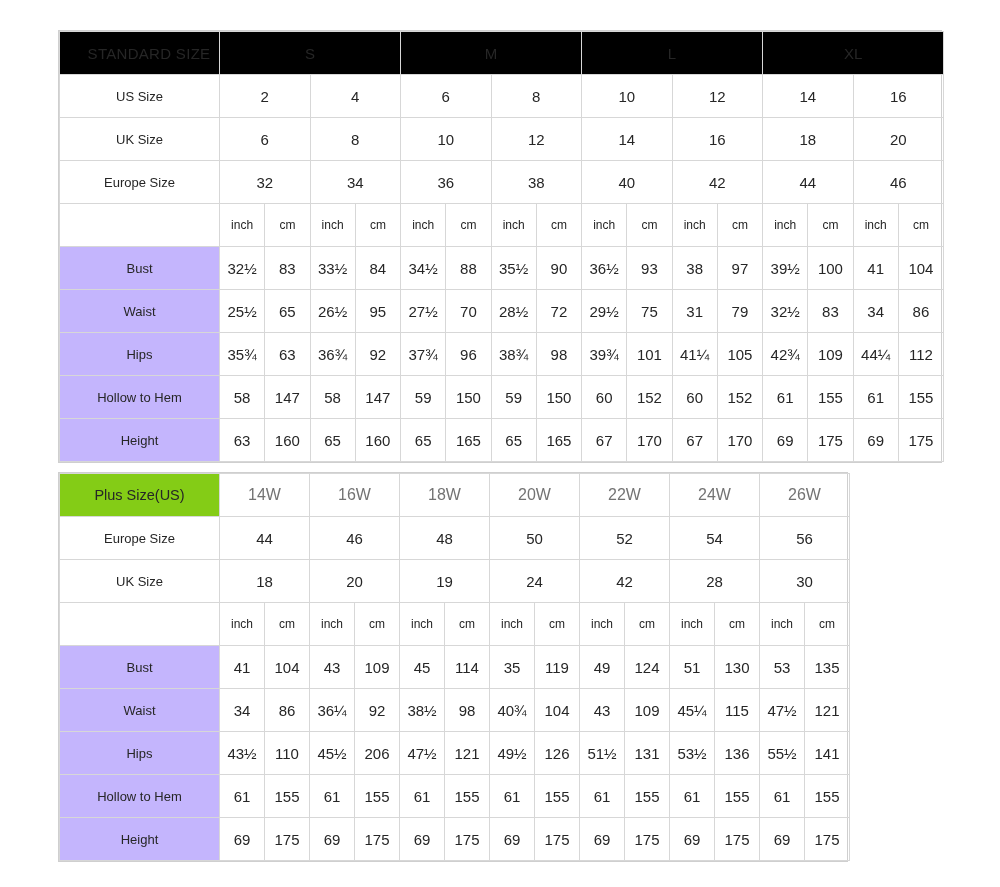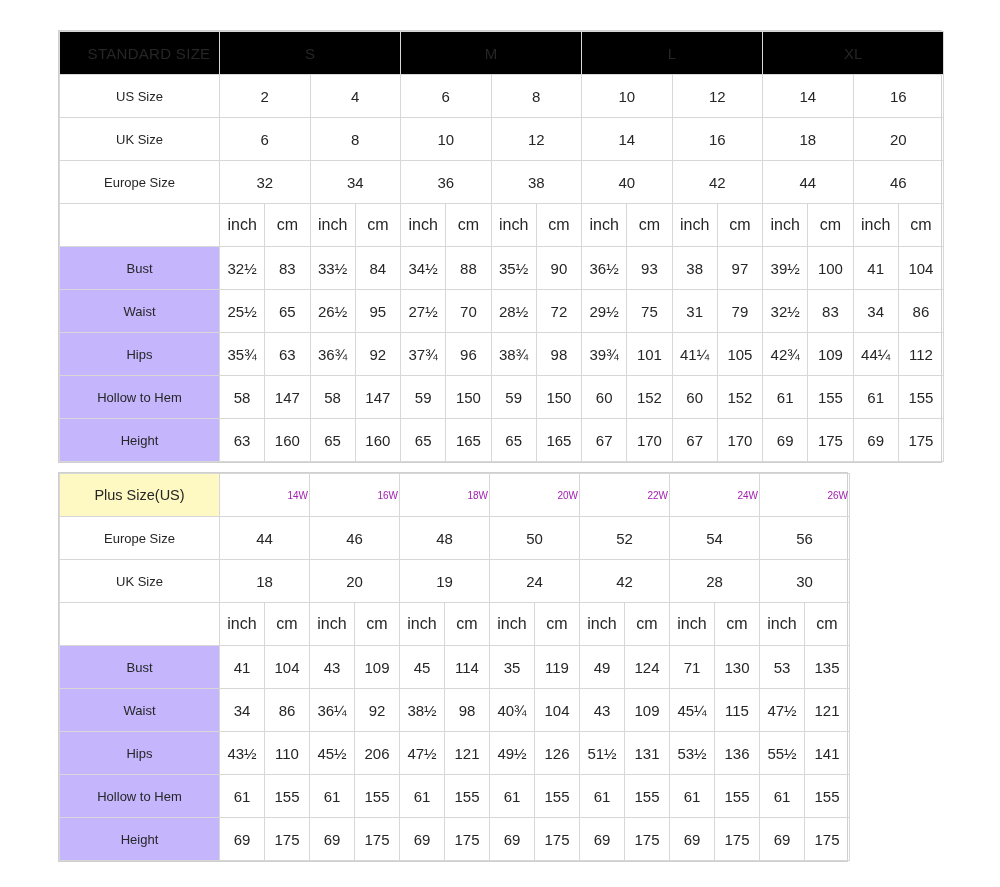--- a/index.html
+++ b/index.html
@@ -64,47 +64,46 @@
   }
   .rowlabel.shaded {
     background: #c4b5fd;
   }
   .cell {
     font-size: 15px;
     color: #333333;
     height: 40px;
   }
   .cell.small {
-    font-size: 10px;
-    color: #a21caf;
+    font-size: 16px;
+    color: #737373;
     height: 38px;
-    text-align: right;
   }
   .unit-row td.cell {
-    font-size: 16px;
+    font-size: 12px;
     height: 40px;
   }
   .blankcell { background: #ffffff; }
 
   
   .plus-wrap {
     position: absolute;
     left: 58px;
     top: 472px;
     width: 790px;
     border: 1px solid #cfcfcf;
     box-sizing: border-box;
   }
   .plus-wrap table.sz td { border: 1px solid #d7d7d7; }
   .plus-hdrlabel {
     font-size: 14.5px;
     font-weight: bold;
     height: 40px;
     color: #262626;
-    background: #fef9c3;
+    background: #84cc16;
   }
 </style>
 </head>
 <body>
 
 <div id="page">
 
   <div class="std-wrap">
     <table class="sz">
       <colgroup>
@@ -343,21 +342,21 @@
           <td class="cell">41</td>
           <td class="cell">104</td>
           <td class="cell">43</td>
           <td class="cell">109</td>
           <td class="cell">45</td>
           <td class="cell">114</td>
           <td class="cell">35</td>
           <td class="cell">119</td>
           <td class="cell">49</td>
           <td class="cell">124</td>
-          <td class="cell">71</td>
+          <td class="cell">51</td>
           <td class="cell">130</td>
           <td class="cell">53</td>
           <td class="cell">135</td>
         </tr>
 
         <tr>
           <td class="rowlabel shaded">Waist</td>
           <td class="cell">34</td>
           <td class="cell">86</td>
           <td class="cell">36¼</td>

